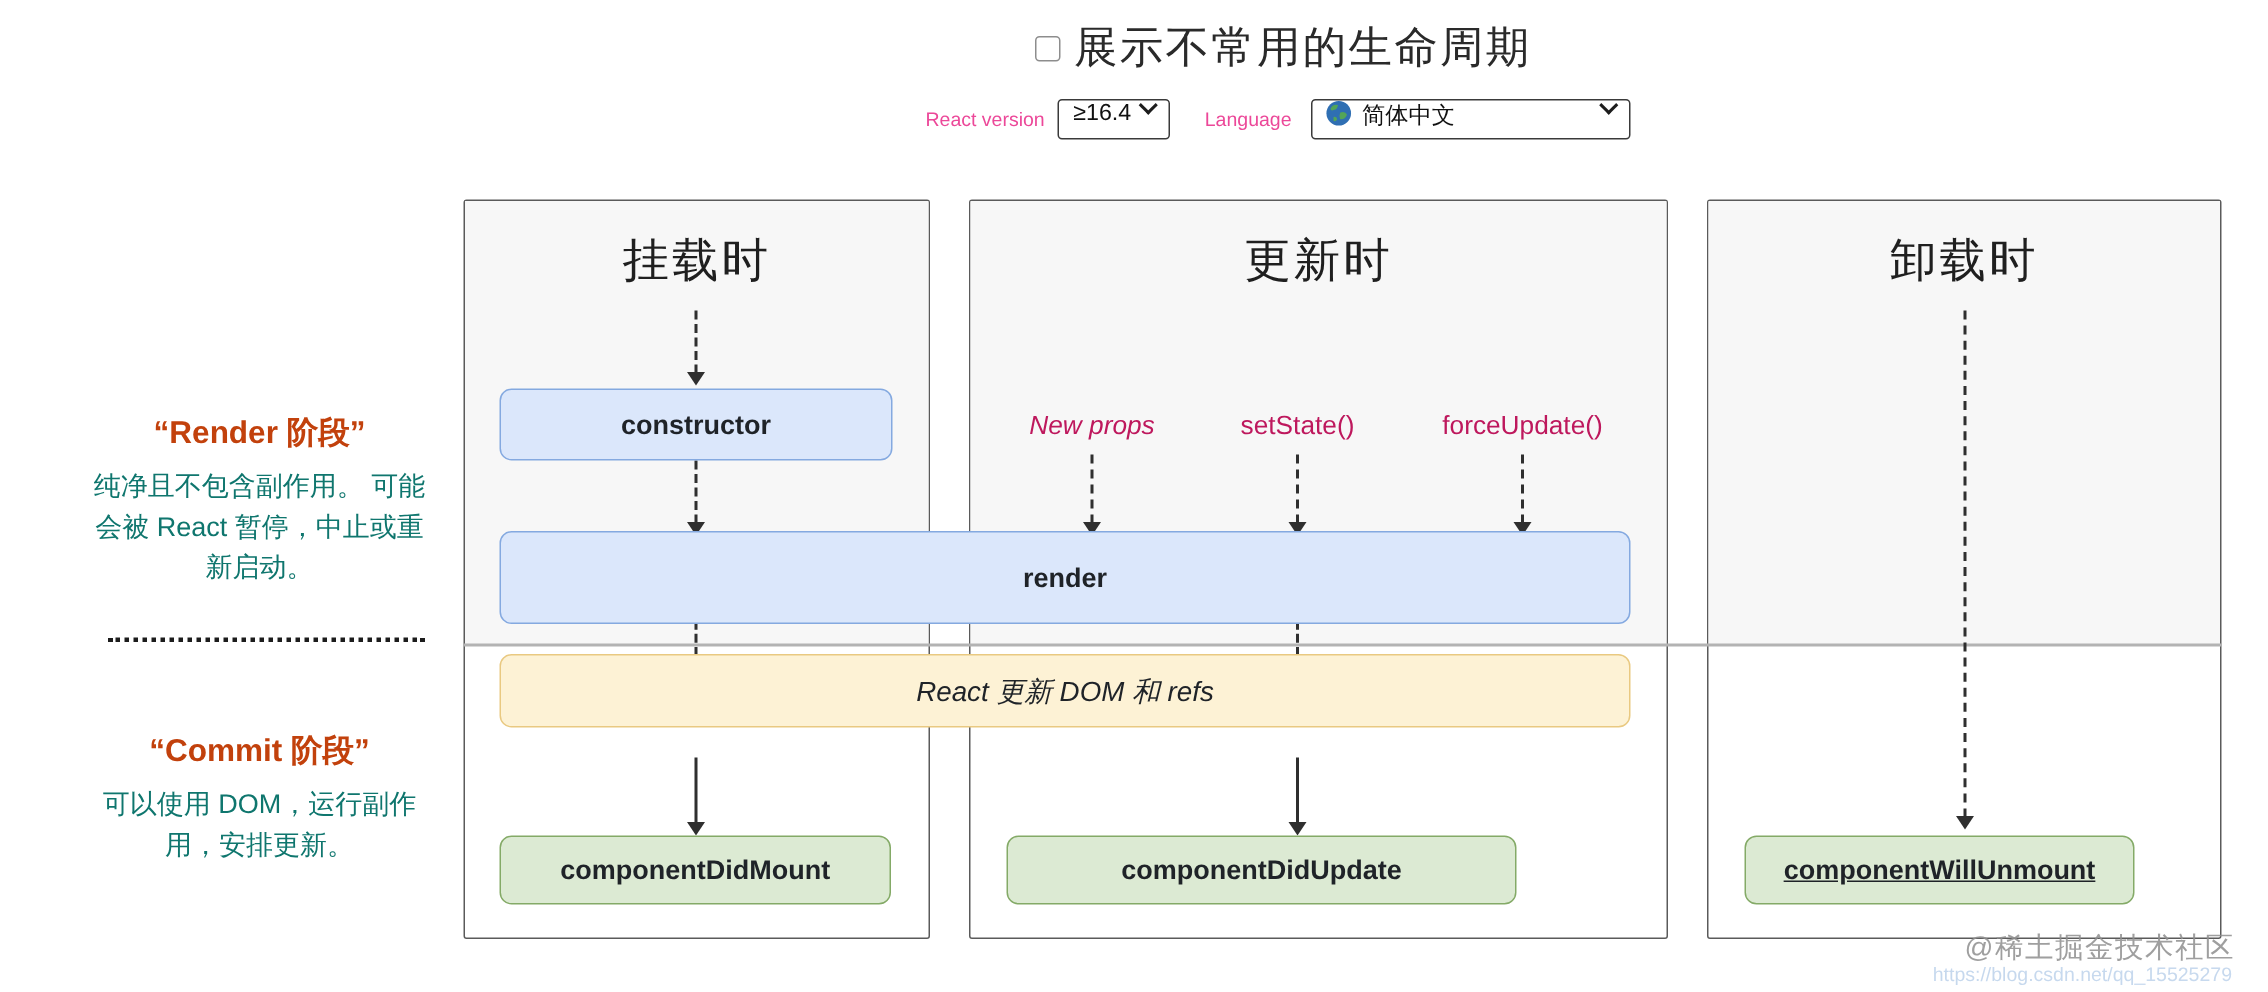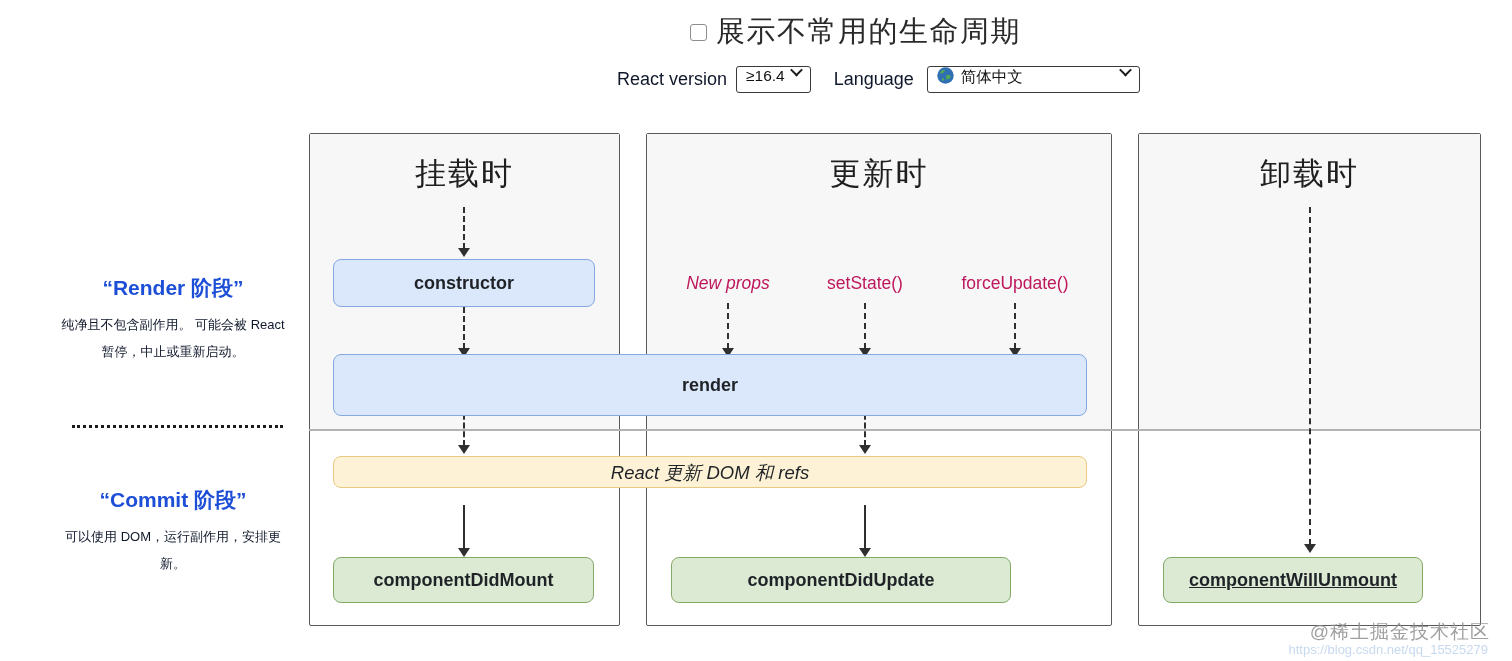--- a/index.html
+++ b/index.html
@@ -5,51 +5,51 @@
   html,body{margin:0;padding:0;background:#fff;}
   .stage{
     position:relative;width:1512px;height:661px;background:#ffffff;overflow:hidden;
     font-family:"Liberation Sans","DejaVu Sans",sans-serif;color:#222;border-radius:16px;
   }
   
   .title-row{position:absolute;top:12px;left:690px;display:flex;align-items:center;gap:9px;}
   .checkbox{width:15px;height:15px;border:1.5px solid #8d8d8d;border-radius:3px;background:#fff;flex:0 0 auto;}
   .page-title{margin:0;font-size:29px;font-weight:500;color:#2a2a2a;letter-spacing:1.5px;white-space:nowrap;}
   .controls-row{position:absolute;top:64px;left:617px;display:flex;align-items:center;gap:9px;height:30px;}
-  .ctl-label{font-size:18px;color:#0f172a;white-space:nowrap;}
+  .ctl-label{font-size:13px;color:#ec4899;white-space:nowrap;}
   .select{display:flex;gap:7px;height:27px;padding:0 9px;border:1.5px solid #3a3a3a;
           border-radius:3px;background:#fff;font-size:15.5px;color:#111;box-sizing:border-box;cursor:pointer;}
   .select.lang{width:213px;margin-left:4px;}
   .chev{width:7px;height:7px;border-right:2px solid #1d1d1d;border-bottom:2px solid #1d1d1d;
         transform:rotate(45deg) translate(-1px,-1px);flex:0 0 auto;}
   .select.lang .chev{margin-left:auto;}
   .globe{width:17px;height:17px;flex:0 0 auto;display:block;}
   
   .phase-block{position:absolute;left:60px;width:226px;text-align:center;}
-  .phase-title{font-size:21px;font-weight:600;color:#1d4ed8;}
-  .phase-desc{font-size:13px;line-height:27px;color:#0f172a;margin-top:9px;}
+  .phase-title{font-size:21px;font-weight:600;color:#c2410c;}
+  .phase-desc{font-size:18px;line-height:27px;color:#0f766e;margin-top:9px;}
   .phase-dotted{position:absolute;left:72px;top:425px;width:211px;border-top:3px dotted #1c1c1c;}
   
   .panel{position:absolute;top:133px;height:493px;background:#fff;border:1.5px solid #5a5a5a;
          border-radius:2px;box-sizing:border-box;z-index:1;}
   .panel .phase-top{position:absolute;top:0;left:0;right:0;height:296px;background:#f7f7f7;}
   .panel-title{position:relative;margin-top:19px;text-align:center;font-size:31px;font-weight:500;color:#1f1f1f;letter-spacing:2px;}
   .panel.p1{left:309px;width:311px;}
   .panel.p2{left:646px;width:466px;}
   .panel.p3{left:1138px;width:343px;}
   .phase-divider{position:absolute;top:429px;left:309px;width:1172px;border-top:2px solid #b3b3b3;z-index:2;}
   
   .node{position:absolute;display:flex;align-items:center;justify-content:center;border-radius:8px;
         font-size:18px;font-weight:700;color:#1f2328;z-index:3;box-sizing:border-box;cursor:pointer;}
   .node.blue{background:#dbe7fb;border:1.5px solid #84a9e0;}
   .node.yellow{background:#fdf2d5;border:1.5px solid #e9c981;font-weight:400;font-style:italic;font-size:18.5px;}
   .node.green{background:#dcead3;border:1.5px solid #84aa67;}
   .n-constructor{left:333px;top:259px;width:262px;height:48px;}
   .n-render{left:333px;top:354px;width:754px;height:62px;}
-  .n-react-dom{left:333px;top:456px;width:754px;height:32px;}
+  .n-react-dom{left:333px;top:436px;width:754px;height:49px;}
   .n-didmount{left:333px;top:557px;width:261px;height:46px;}
   .n-didupdate{left:671px;top:557px;width:340px;height:46px;}
   .n-willunmount{left:1163px;top:557px;width:260px;height:46px;text-decoration:underline;}
   
   .trigger{position:absolute;top:273px;transform:translateX(-50%);font-size:17.5px;color:#be185d;z-index:3;white-space:nowrap;}
   .trigger.italic{font-style:italic;}
   .t1{left:728px;} .t2{left:865px;} .t3{left:1015px;}
   
   .arrow{position:absolute;width:16px;z-index:3;}
   .arrow .shaft{position:absolute;left:50%;margin-left:-1px;top:0;bottom:8px;border-left:2px dashed #2f2f2f;}

